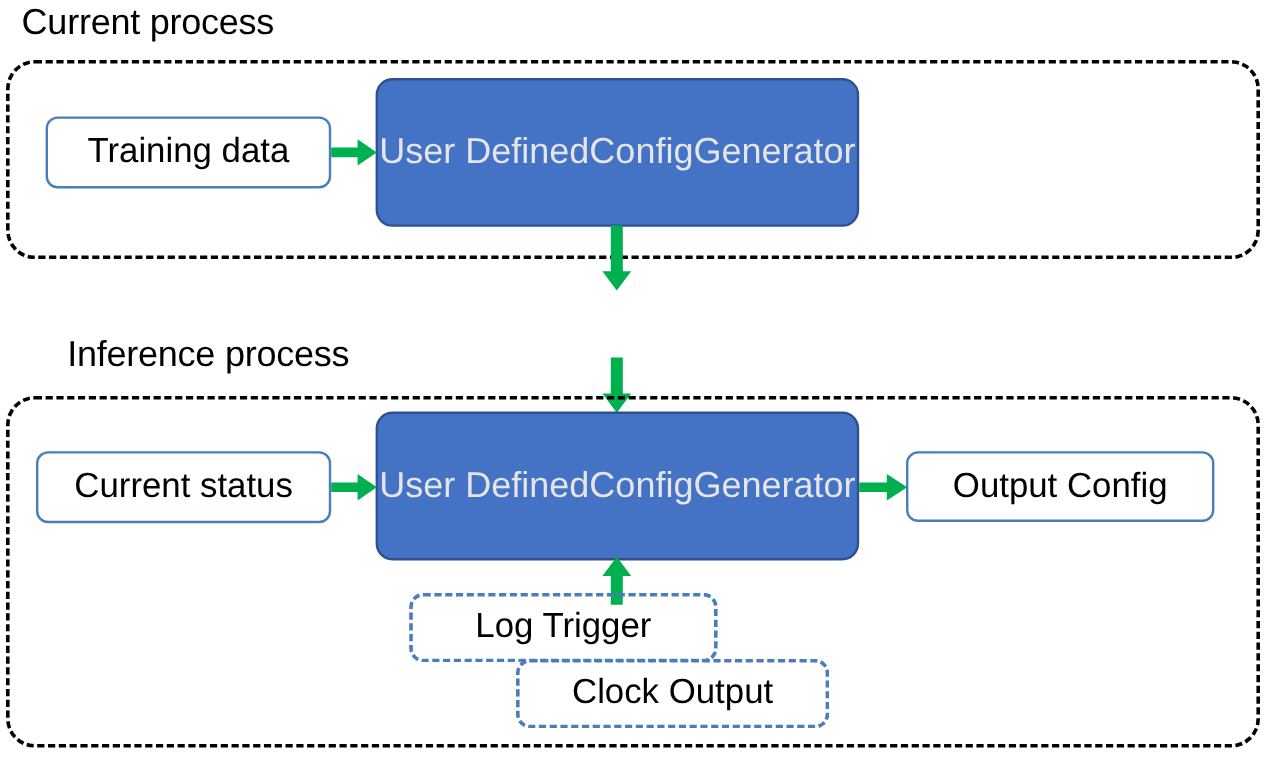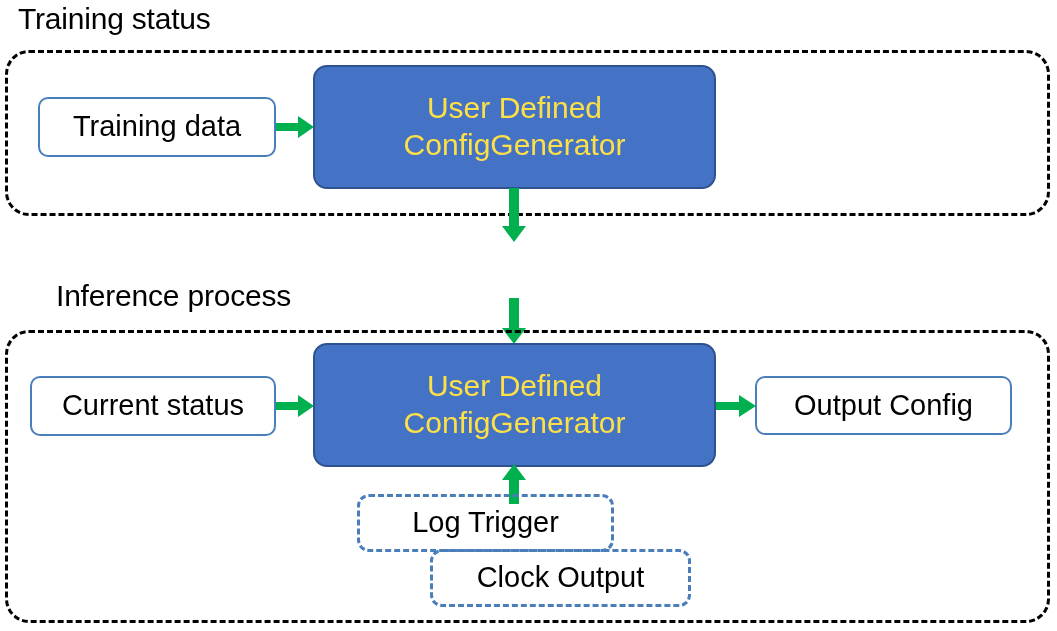--- a/index.html
+++ b/index.html
@@ -55,24 +55,24 @@
   }
 
   
   .node-primary {
     position: absolute;
     box-sizing: border-box;
     border: 2px solid #2E528F;
     border-radius: 14px;
     background: #4472C4;
     display: flex;
-    flex-direction: column;
+    flex-direction: row;
     align-items: center;
     justify-content: center;
-    color: #fde047;
+    color: #e5e5e5;
     font-size: 30px;
     line-height: 1.22;
     white-space: nowrap;
   }
 
   
   .node-trigger {
     position: absolute;
     box-sizing: border-box;
     border: 3px dashed #4A7EBB;
@@ -92,21 +92,21 @@
     position: absolute;
     pointer-events: none;
   }
   .arrow svg { display: block; overflow: visible; }
 </style>
 </head>
 <body>
 
 <div id="canvas">
 
-  <div class="section-label" style="left:18px; top:4px;">Training status</div>
+  <div class="section-label" style="left:18px; top:4px;">Current process</div>
 
   <div class="process-container" style="left:5px; top:50px; width:1045px; height:166px;"></div>
 
   <div class="node-plain" style="left:38px; top:97px; width:238px; height:60px;">
     <span>Training data</span>
   </div>
 
   <div class="node-primary" style="left:313px; top:65px; width:403px; height:124px;">
     <span>User Defined</span>
     <span>ConfigGenerator</span>
@@ -159,21 +159,21 @@
       <path d="M0,11 L23,11 L23,4 L40,15 L23,26 L23,19 L0,19 Z" fill="#00B04F"></path>
     </svg>
   </div>
 
   <div class="arrow" style="left:499px; top:464px; width:30px; height:40px;">
     <svg width="30" height="40" viewBox="0 0 30 40">
       <path d="M15,0 L27,16 L20,16 L20,40 L10,40 L10,16 L3,16 Z" fill="#00B04F"></path>
     </svg>
   </div>
 
-  <div class="node-trigger" style="left:357px; top:494px; width:257px; height:58px; z-index:1;">
+  <div class="node-trigger" style="left:341px; top:494px; width:257px; height:58px; z-index:1;">
     <span>Log Trigger</span>
   </div>
 
   <div class="node-trigger" style="left:430px; top:549px; width:261px; height:58px; z-index:2;">
     <span>Clock Output</span>
   </div>
 
 </div>
 
 </body></html>

